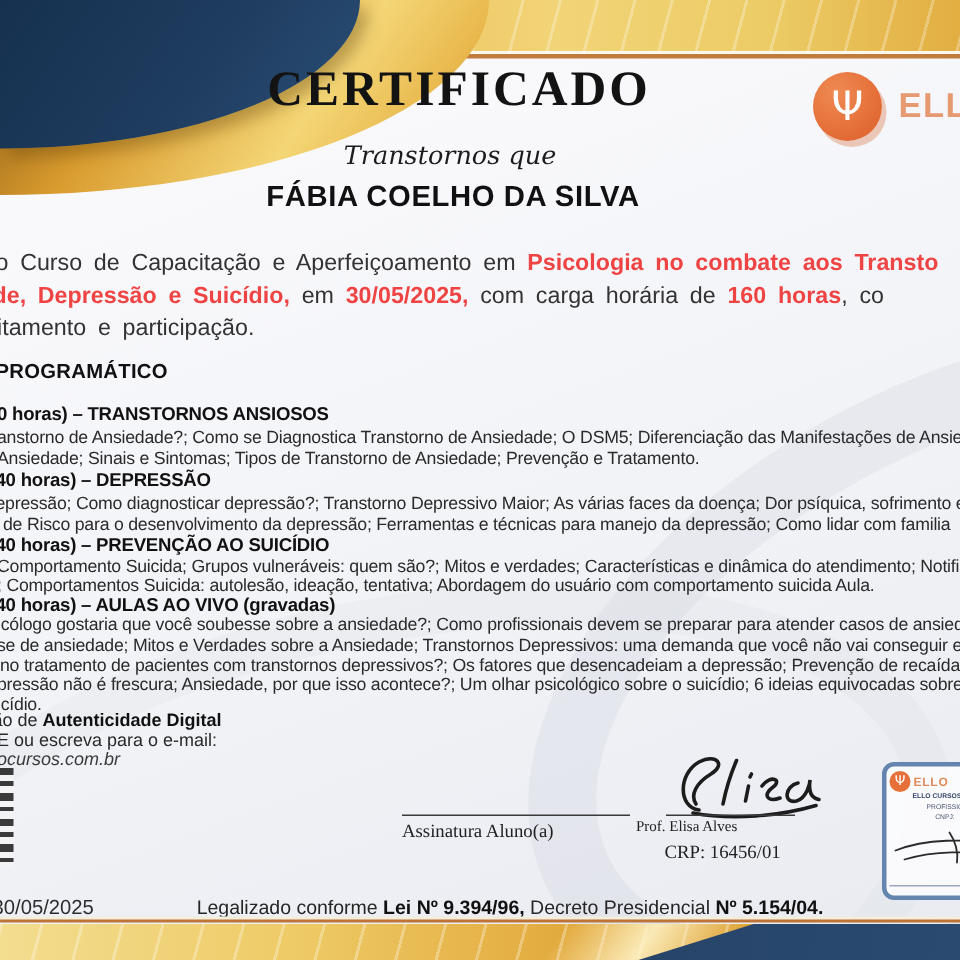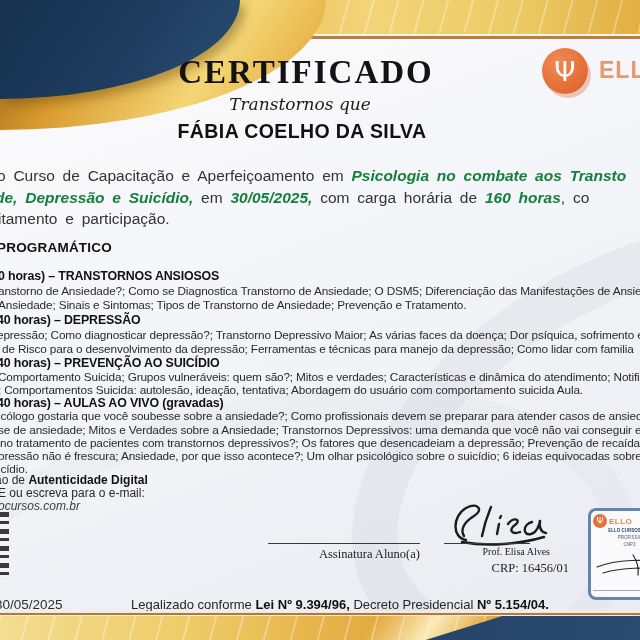--- a/index.html
+++ b/index.html
@@ -31,46 +31,46 @@
   .logo-circle{top:48px;left:542px;width:46px;height:46px;border-radius:50%;
     background:radial-gradient(circle at 35% 30%,#ef8a54,#e56f38 60%,#d85f2c 100%);
     box-shadow:3px 4px 0 rgba(215,110,60,.35);
     display:flex;align-items:center;justify-content:center;}
   .logo-psi{color:#fff;font-family:"DejaVu Sans",sans-serif;font-size:27px;line-height:1;}
   .brand-name{top:57px;left:599px;width:41px;overflow:hidden;white-space:pre;
     color:#e69a72;font-size:23px;font-weight:bold;letter-spacing:1px;}
   
   .title{top:42px;left:0;width:612px;text-align:center;
     font-family:"Liberation Serif","DejaVu Serif",serif;font-weight:bold;
-    font-size:33px;letter-spacing:2px;color:#131313;margin-top:12px;}
+    font-size:33px;letter-spacing:2px;color:#131313;}
   .subtitle{top:94px;left:0;width:600px;text-align:center;
     font-family:"DejaVu Serif",serif;font-style:italic;font-size:17px;color:#1c1c1c;}
   .recipient{top:120px;left:16px;width:572px;text-align:center;
     font-size:19.5px;font-weight:bold;letter-spacing:.4px;color:#111;}
   
   .para{font-size:15.5px;color:#333;white-space:pre;word-spacing:3.5px;line-height:21.5px;}
-  .para b{color:#15803d;font-style:italic;}
+  .para b{color:#ef4444;}
   .p-l1{top:165px;left:-3px;}
   .p-l2{top:186.5px;left:-5px;}
   .p-l3{top:208px;left:-2px;}
   
   .prog{font-size:11.8px;letter-spacing:-.15px;color:#2a2a2a;white-space:pre;}
   .prog-head{font-size:13.5px;font-weight:bold;color:#111;letter-spacing:.2px;}
   .sec-title{font-weight:bold;font-size:12.4px;color:#111;}
   
   .auth{font-size:12px;color:#2a2a2a;white-space:pre;}
   .auth b{color:#111;}
   .site{font-style:italic;color:#3c3c3c;}
   
   .qr{top:512px;left:0;width:9px;height:66px;
     background:repeating-linear-gradient(180deg,#1a1a1a 0 5px,#f4f4f6 5px 9px,#1a1a1a 9px 12px,#f4f4f6 12px 17px);
     opacity:.85;}
   
   .sigline{border-top:1.4px solid #3a3a3a;height:0;}
-  .sig-label{font-family:"Liberation Serif",serif;font-size:12.5px;color:#222;text-align:right;}
+  .sig-label{font-family:"Liberation Serif",serif;font-size:12.5px;color:#222;text-align:left;}
   .scrawl{top:500px;left:448px;}
   
   .seal{top:508px;left:588px;width:84px;height:92px;border:3px solid #6486ae;border-radius:8px;
     background:rgba(252,252,253,.9);padding:3px 2px;box-sizing:border-box;}
   .seal-head{display:flex;align-items:center;gap:2px;}
   .seal-psi{width:14px;height:14px;border-radius:50%;background:#e5703a;color:#fff;
     font-size:9px;line-height:14px;text-align:center;font-family:"DejaVu Sans",sans-serif;flex:0 0 auto;}
   .seal-brand{color:#e08a58;font-size:8px;font-weight:bold;letter-spacing:.5px;}
   .seal-small{font-size:4.5px;color:#4a5a74;text-align:center;line-height:1.5;white-space:nowrap;overflow:hidden;}
   .seal-scrawl{position:absolute;top:34px;left:2px;}

